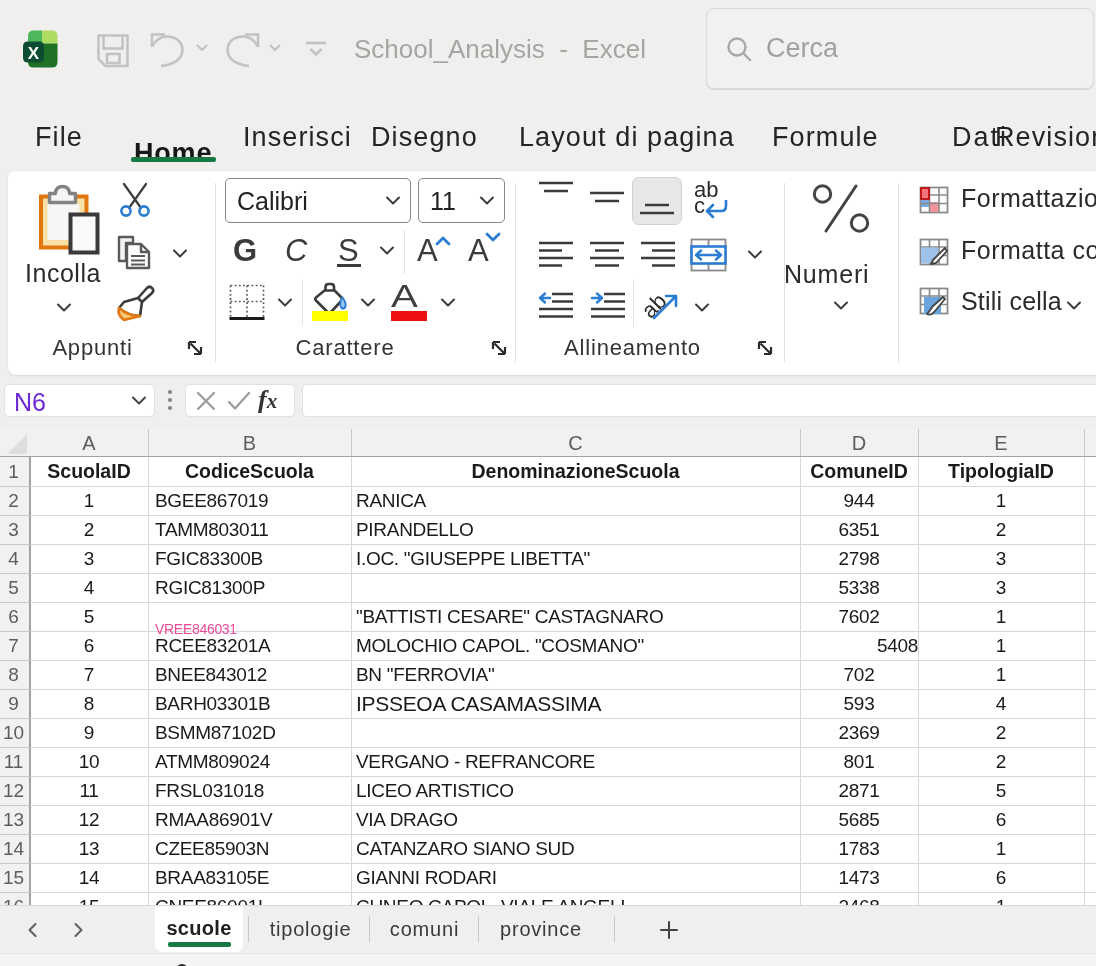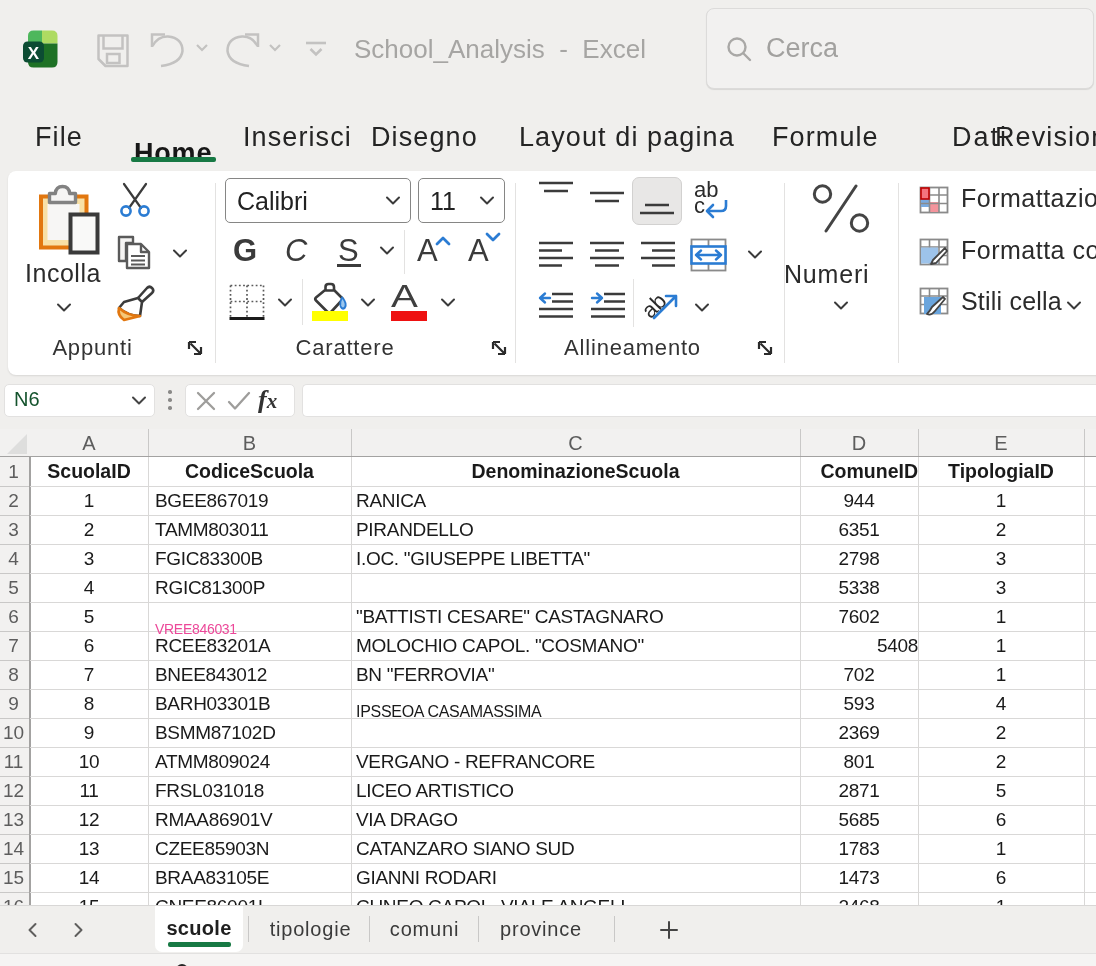--- a/index.html
+++ b/index.html
@@ -266,21 +266,21 @@
       <path class="chev" d="M4 3.5 L10 9.5 L16 3.5"></path>
     </svg>
 
   <div class="abs" style="left:515px;top:12px;width:1px;height:180px;background:#e3e2e1;"></div>
   <div class="abs" style="left:784px;top:12px;width:1px;height:180px;background:#e3e2e1;"></div>
   <div class="abs" style="left:898px;top:12px;width:1px;height:180px;background:#e3e2e1;"></div>
 </div>
 
 <div id="formulabar" class="abs" style="left:0;top:375px;width:1096px;height:51px;">
   <div class="abs" style="left:4px;top:9px;width:151px;height:33px;background:#fff;border:1px solid #e2e1e0;border-radius:5px;"></div>
-  <div class="abs" style="left:14px;top:13px;font-size:20px;color:#14532d;">N6</div>
+  <div class="abs" style="left:14px;top:13px;font-size:25px;color:#6d28d9;">N6</div>
   <svg class="abs" style="left:130px;top:19px;" width="18" height="14" viewBox="0 0 18 14">
       <path d="M3 3.5 L9 9.5 L15 3.5" fill="none" stroke="#444" stroke-width="2" stroke-linecap="round" stroke-linejoin="round"></path>
     </svg>
   <div class="abs" style="left:168px;top:15px;width:3.5px;height:3.5px;background:#8a8988;border-radius:50%;"></div>
   <div class="abs" style="left:168px;top:23px;width:3.5px;height:3.5px;background:#8a8988;border-radius:50%;"></div>
   <div class="abs" style="left:168px;top:31px;width:3.5px;height:3.5px;background:#8a8988;border-radius:50%;"></div>
   <div class="abs" style="left:185px;top:9px;width:110px;height:33px;background:#fff;border:1px solid #e2e1e0;border-radius:5px;"></div>
   <svg class="abs" style="left:194px;top:14px;" width="24" height="24" viewBox="0 0 24 24">
       <path d="M4 4 L20 20 M20 4 L4 20" stroke="#9e9d9b" stroke-width="2.3" stroke-linecap="round"></path>
     </svg>
@@ -357,21 +357,21 @@
 <div class="abs" style="left:0;top:318px;width:27px;height:29px;font-size:19px;color:#5d5d5d;text-align:center;line-height:29px;">11</div>
 <div class="abs" style="left:0;top:347px;width:27px;height:29px;font-size:19px;color:#5d5d5d;text-align:center;line-height:29px;">12</div>
 <div class="abs" style="left:0;top:376px;width:27px;height:29px;font-size:19px;color:#5d5d5d;text-align:center;line-height:29px;">13</div>
 <div class="abs" style="left:0;top:405px;width:27px;height:29px;font-size:19px;color:#5d5d5d;text-align:center;line-height:29px;">14</div>
 <div class="abs" style="left:0;top:434px;width:27px;height:29px;font-size:19px;color:#5d5d5d;text-align:center;line-height:29px;">15</div>
 <div class="abs" style="left:0;top:463px;width:27px;height:13px;font-size:19px;color:#5d5d5d;text-align:center;line-height:29px;">16</div>
 <div class="abs" style="font-weight:bold;color:#1a1a1a;">
 <div class="abs" style="left:30px;top:28px;width:118px;height:29px;font-size:19.5px;text-align:center;line-height:29px;">ScuolaID</div>
 <div class="abs" style="left:148px;top:28px;width:203px;height:29px;font-size:19.5px;text-align:center;line-height:29px;">CodiceScuola</div>
 <div class="abs" style="left:351px;top:28px;width:449px;height:29px;font-size:19.5px;text-align:center;line-height:29px;">DenominazioneScuola</div>
-<div class="abs" style="left:800px;top:28px;width:118px;height:29px;font-size:19.5px;text-align:right;line-height:29px;">ComuneID</div>
+<div class="abs" style="left:800px;top:28px;width:118px;height:29px;font-size:19.5px;text-align:center;line-height:29px;">ComuneID</div>
 <div class="abs" style="left:918px;top:28px;width:166px;height:29px;font-size:19.5px;text-align:center;line-height:29px;">TipologiaID</div>
 </div>
 <div class="abs" style="left:30px;top:57px;width:118px;height:29px;font-size:19px;letter-spacing:-0.3px;color:#1a1a1a;text-align:center;line-height:29px;">1</div>
 <div class="abs" style="left:155px;top:57px;width:196px;height:29px;font-size:19px;letter-spacing:-0.3px;color:#1a1a1a;line-height:29px;white-space:nowrap;">BGEE867019</div>
 <div class="abs" style="left:356px;top:57px;width:500px;height:29px;font-size:19px;letter-spacing:-0.3px;color:#1a1a1a;line-height:29px;white-space:nowrap;">RANICA</div>
 <div class="abs" style="left:800px;top:57px;width:118px;height:29px;font-size:19px;letter-spacing:-0.3px;color:#1a1a1a;text-align:center;line-height:29px;">944</div>
 <div class="abs" style="left:918px;top:57px;width:166px;height:29px;font-size:19px;letter-spacing:-0.3px;color:#1a1a1a;text-align:center;line-height:29px;">1</div>
 <div class="abs" style="left:30px;top:86px;width:118px;height:29px;font-size:19px;letter-spacing:-0.3px;color:#1a1a1a;text-align:center;line-height:29px;">2</div>
 <div class="abs" style="left:155px;top:86px;width:196px;height:29px;font-size:19px;letter-spacing:-0.3px;color:#1a1a1a;line-height:29px;white-space:nowrap;">TAMM803011</div>
 <div class="abs" style="left:356px;top:86px;width:500px;height:29px;font-size:19px;letter-spacing:-0.3px;color:#1a1a1a;line-height:29px;white-space:nowrap;">PIRANDELLO</div>
@@ -396,21 +396,21 @@
 <div class="abs" style="left:356px;top:202px;width:500px;height:29px;font-size:19px;letter-spacing:-0.3px;color:#1a1a1a;line-height:29px;white-space:nowrap;">MOLOCHIO CAPOL. "COSMANO"</div>
 <div class="abs" style="left:800px;top:202px;width:118px;height:29px;font-size:19px;letter-spacing:-0.3px;color:#1a1a1a;text-align:right;line-height:29px;">5408</div>
 <div class="abs" style="left:918px;top:202px;width:166px;height:29px;font-size:19px;letter-spacing:-0.3px;color:#1a1a1a;text-align:center;line-height:29px;">1</div>
 <div class="abs" style="left:30px;top:231px;width:118px;height:29px;font-size:19px;letter-spacing:-0.3px;color:#1a1a1a;text-align:center;line-height:29px;">7</div>
 <div class="abs" style="left:155px;top:231px;width:196px;height:29px;font-size:19px;letter-spacing:-0.3px;color:#1a1a1a;line-height:29px;white-space:nowrap;">BNEE843012</div>
 <div class="abs" style="left:356px;top:231px;width:500px;height:29px;font-size:19px;letter-spacing:-0.3px;color:#1a1a1a;line-height:29px;white-space:nowrap;">BN "FERROVIA"</div>
 <div class="abs" style="left:800px;top:231px;width:118px;height:29px;font-size:19px;letter-spacing:-0.3px;color:#1a1a1a;text-align:center;line-height:29px;">702</div>
 <div class="abs" style="left:918px;top:231px;width:166px;height:29px;font-size:19px;letter-spacing:-0.3px;color:#1a1a1a;text-align:center;line-height:29px;">1</div>
 <div class="abs" style="left:30px;top:260px;width:118px;height:29px;font-size:19px;letter-spacing:-0.3px;color:#1a1a1a;text-align:center;line-height:29px;">8</div>
 <div class="abs" style="left:155px;top:260px;width:196px;height:29px;font-size:19px;letter-spacing:-0.3px;color:#1a1a1a;line-height:29px;white-space:nowrap;">BARH03301B</div>
-<div class="abs" style="left:356px;top:268px;width:500px;height:29px;font-size:16px;letter-spacing:-0.3px;color:#1a1a1a;line-height:29px;white-space:nowrap;">IPSSEOA CASAMASSIMA</div>
+<div class="abs" style="left:356px;top:260px;width:500px;height:29px;font-size:21px;letter-spacing:-0.3px;color:#1a1a1a;line-height:29px;white-space:nowrap;">IPSSEOA CASAMASSIMA</div>
 <div class="abs" style="left:800px;top:260px;width:118px;height:29px;font-size:19px;letter-spacing:-0.3px;color:#1a1a1a;text-align:center;line-height:29px;">593</div>
 <div class="abs" style="left:918px;top:260px;width:166px;height:29px;font-size:19px;letter-spacing:-0.3px;color:#1a1a1a;text-align:center;line-height:29px;">4</div>
 <div class="abs" style="left:30px;top:289px;width:118px;height:29px;font-size:19px;letter-spacing:-0.3px;color:#1a1a1a;text-align:center;line-height:29px;">9</div>
 <div class="abs" style="left:155px;top:289px;width:196px;height:29px;font-size:19px;letter-spacing:-0.3px;color:#1a1a1a;line-height:29px;white-space:nowrap;">BSMM87102D</div>
 <div class="abs" style="left:800px;top:289px;width:118px;height:29px;font-size:19px;letter-spacing:-0.3px;color:#1a1a1a;text-align:center;line-height:29px;">2369</div>
 <div class="abs" style="left:918px;top:289px;width:166px;height:29px;font-size:19px;letter-spacing:-0.3px;color:#1a1a1a;text-align:center;line-height:29px;">2</div>
 <div class="abs" style="left:30px;top:318px;width:118px;height:29px;font-size:19px;letter-spacing:-0.3px;color:#1a1a1a;text-align:center;line-height:29px;">10</div>
 <div class="abs" style="left:155px;top:318px;width:196px;height:29px;font-size:19px;letter-spacing:-0.3px;color:#1a1a1a;line-height:29px;white-space:nowrap;">ATMM809024</div>
 <div class="abs" style="left:356px;top:318px;width:500px;height:29px;font-size:19px;letter-spacing:-0.3px;color:#1a1a1a;line-height:29px;white-space:nowrap;">VERGANO - REFRANCORE</div>
 <div class="abs" style="left:800px;top:318px;width:118px;height:29px;font-size:19px;letter-spacing:-0.3px;color:#1a1a1a;text-align:center;line-height:29px;">801</div>

